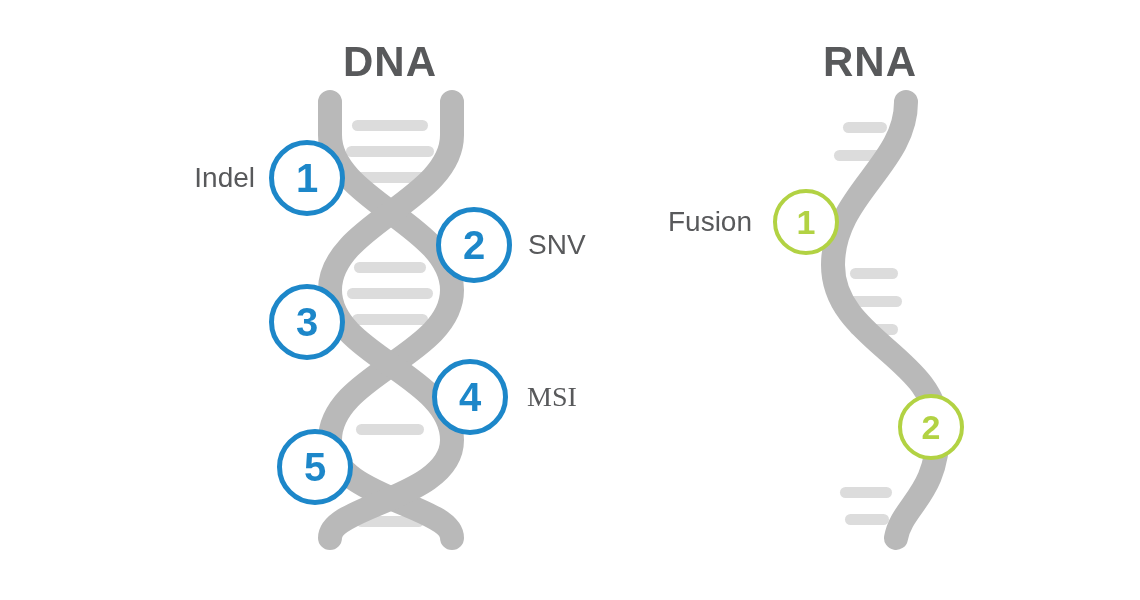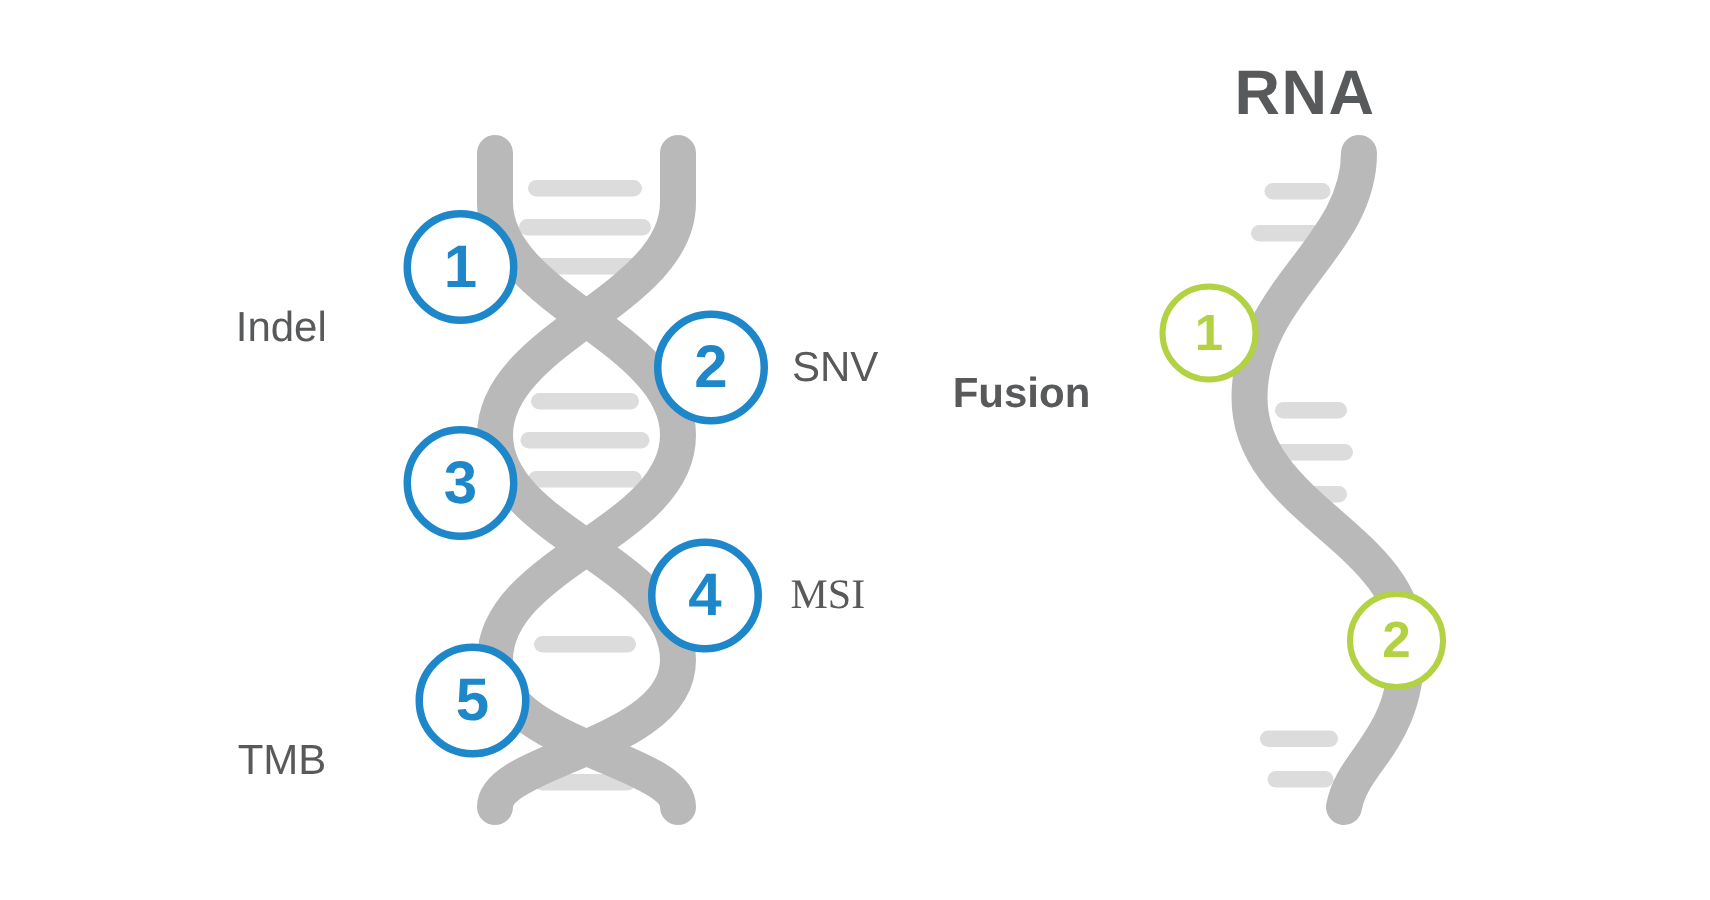--- a/index.html
+++ b/index.html
@@ -18,21 +18,21 @@
   .rung{fill:var(--c-rung);}
   .heading{position:absolute;width:200px;text-align:center;font-weight:bold;
     font-size:42px;letter-spacing:1px;color:var(--c-text);}
   .circle{position:absolute;background:#fff;border-radius:50%;
     display:flex;align-items:center;justify-content:center;font-weight:bold;}
   .circle.blue{width:76px;height:76px;border:5px solid var(--c-blue);
     color:var(--c-blue);font-size:40px;}
   .circle.green{width:66px;height:66px;border:4px solid var(--c-green);
     color:var(--c-green);font-size:34px;}
   .lbl{position:absolute;font-size:28px;line-height:34px;color:var(--c-text);}
-  .lbl.r{text-align:center;margin-top:40px;}
+  .lbl.r{text-align:right;}
 </style>
 </head>
 <body>
 
 <div class="canvas">
 
   <svg class="bg" width="1140" height="600" viewBox="0 0 1140 600">
 
     <g>
       <rect class="rung" x="352" y="120" width="76" height="11" rx="5.5"></rect>
@@ -58,20 +58,21 @@
     <g>
       <path class="strand" d="M 330 102 L 330 135 C 330 200 452 225 452 290 C 452 355 330 375 330 440 C 330 498 452 505 452 538"></path>
       <path class="strand" d="M 452 102 L 452 135 C 452 200 330 225 330 290 C 330 355 452 375 452 440 C 452 498 330 505 330 538"></path>
     </g>
 
     <g>
       <path class="strand" d="M 906 102 C 906 165 833 195 833 265 C 833 340 938 358 938 430 C 938 495 902 505 896 538"></path>
     </g>
   </svg>
 
+  <div class="heading" style="left:290px;top:38px;">DNA</div>
   <div class="heading" style="left:770px;top:38px;">RNA</div>
 
   <div class="lbl r" style="left:120px;top:161px;width:135px;">Indel</div>
   <div class="circle blue" style="left:269px;top:140px;">
     <span>1</span>
   </div>
 
   <div class="circle blue" style="left:436px;top:207px;">
     <span>2</span>
   </div>
@@ -79,26 +80,25 @@
 
   <div class="circle blue" style="left:269px;top:284px;">
     <span>3</span>
   </div>
 
   <div class="circle blue" style="left:432px;top:359px;">
     <span>4</span>
   </div>
   <div class="lbl" style="left:527px;top:380px;font-family:Liberation Serif, serif;">MSI</div>
 
-  <div class="lbl r" style="left:110px;top:450px;width:156px;">TMB</div>
   <div class="circle blue" style="left:277px;top:429px;">
     <span>5</span>
   </div>
 
-  <div class="lbl r" style="left:610px;top:205px;width:142px;font-weight:bold;">Fusion</div>
+  <div class="lbl r" style="left:610px;top:205px;width:142px;">Fusion</div>
   <div class="circle green" style="left:773px;top:189px;">
     <span>1</span>
   </div>
 
   <div class="circle green" style="left:898px;top:394px;">
     <span>2</span>
   </div>
 
 </div>
 

